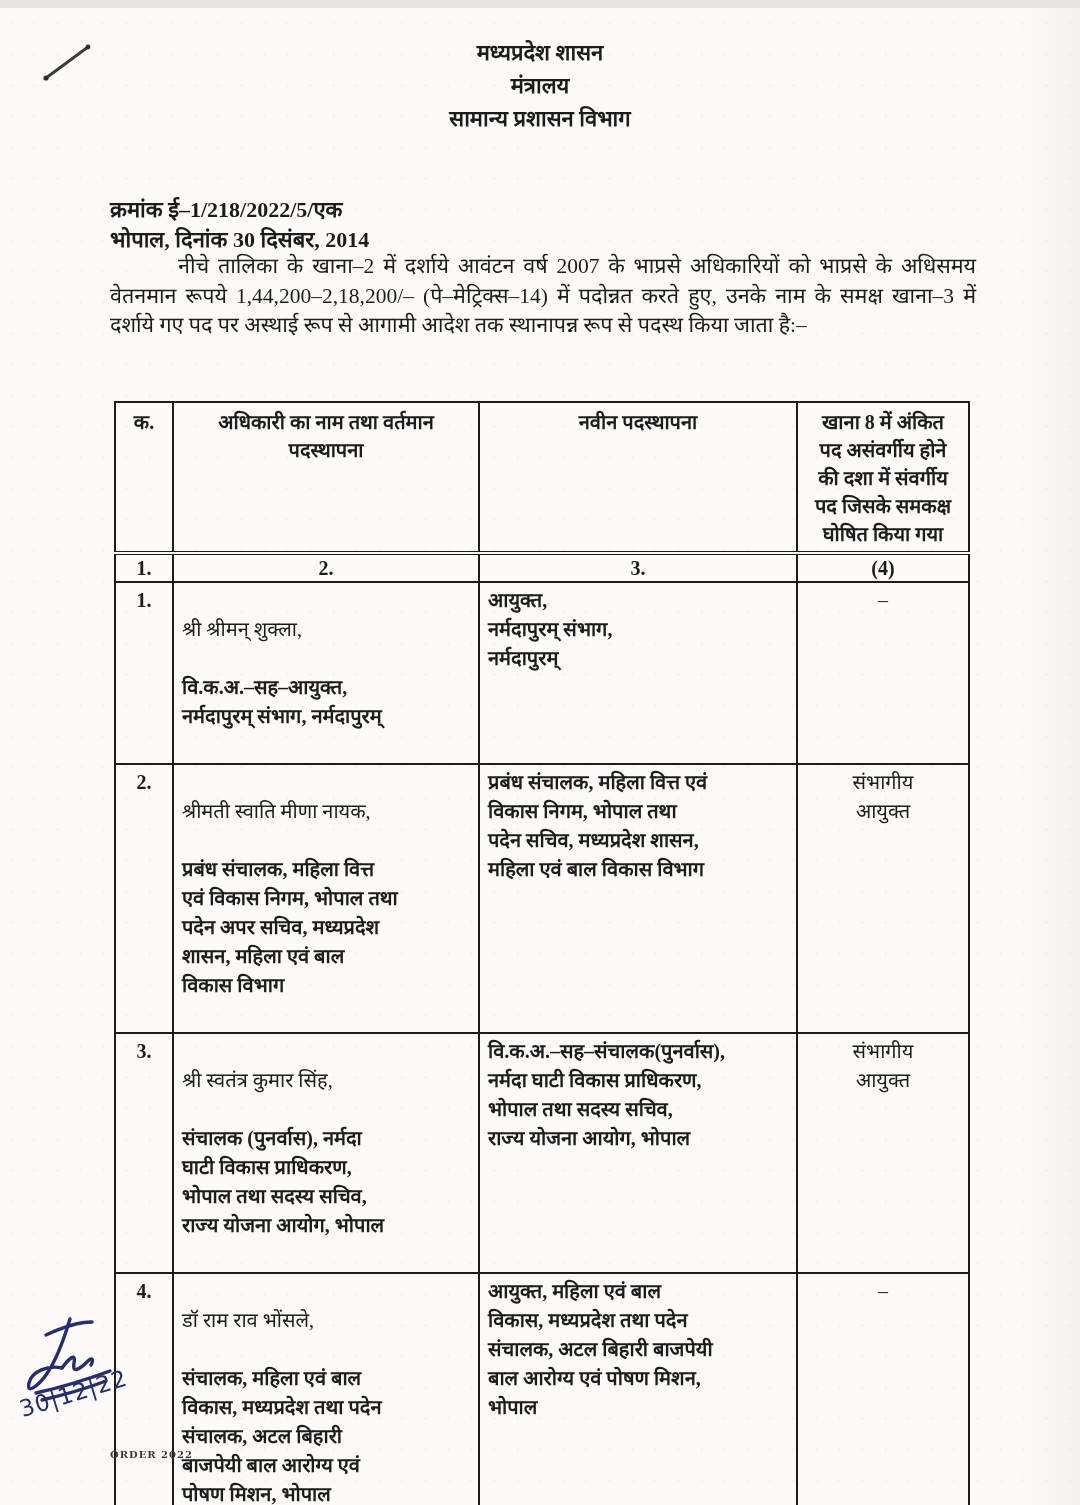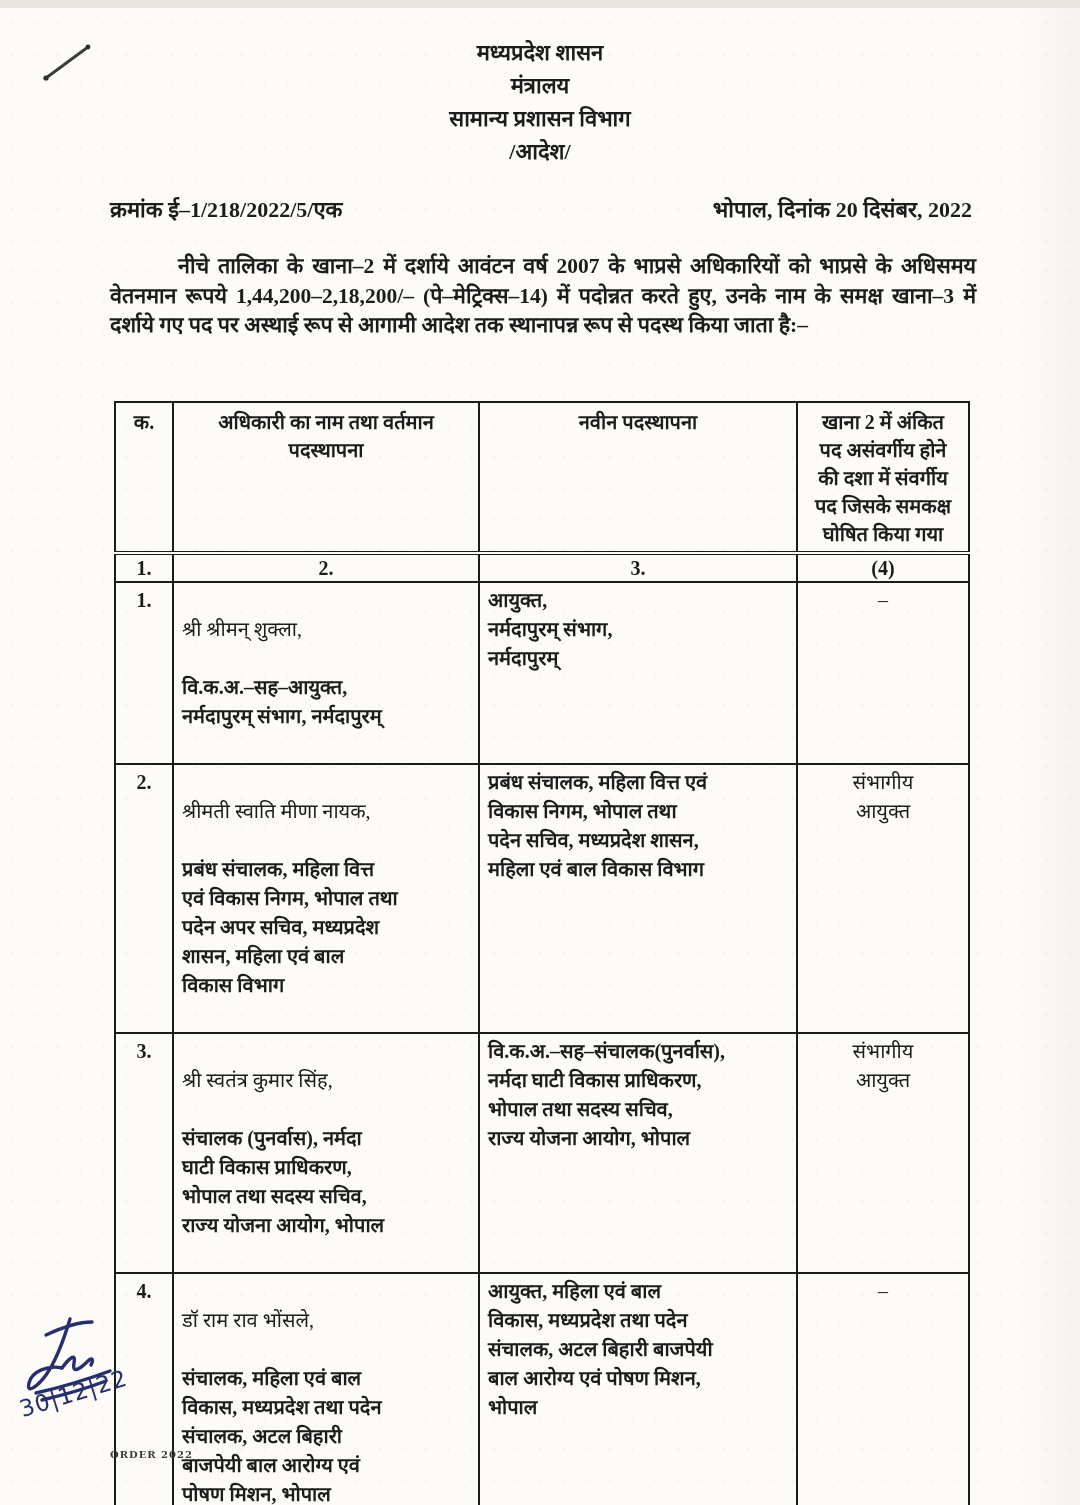--- a/index.html
+++ b/index.html
@@ -11,24 +11,24 @@
     background-size: 23px 31px, 100% 100%;
     overflow:hidden;
     color:#1c1c1c;
     font-family:"Liberation Serif","DejaVu Serif",serif;
   }
   
   .header-block { position:absolute; top:28px; left:0; width:100%; text-align:center;
     font-weight:700; font-size:22px; line-height:33px; }
   
   .ref-row { position:absolute; top:185px; left:110px; width:862px;
-    display:flex; justify-content:space-between; font-weight:700; font-size:22px; }
+    display:flex; justify-content:space-between; font-weight:700; font-size:22px;flex-direction:column; }
   
   .body-para { position:absolute; top:244px; left:110px; width:866px; margin:0;
-    font-size:21.5px; line-height:29.5px; font-weight:700;
+    font-size:21.5px; line-height:29.5px; font-weight:400;
     text-align:justify; text-indent:68px; }
   
   table.posting { position:absolute; left:114px; top:393px; width:854px;
     border-collapse:collapse; table-layout:fixed; }
   table.posting td { border:2px solid #1c1c1c; vertical-align:top;
     font-size:20px; line-height:29px; padding:3px 8px; }
   tr.h-head td  { height:131px; font-weight:700; text-align:center; white-space:pre-line; line-height:28px; padding-top:5px; }
   tr.h-num td   { height:26px; font-weight:700; text-align:center; line-height:26px; padding:0;
                   border-top:4px double #1c1c1c; }
   td.sno  { text-align:center; font-weight:600; }
@@ -60,44 +60,43 @@
   <svg class="pen-check" viewBox="0 0 50 42">
     <line x1="4" y1="37" x2="46" y2="6" stroke="#3c3c3c" stroke-width="3" stroke-linecap="round"></line>
     <circle cx="4" cy="37" r="2.6" fill="#2e2e2e"></circle>
     <circle cx="46" cy="6" r="2.4" fill="#2e2e2e"></circle>
   </svg>
 
   <div class="header-block">
     <div>मध्यप्रदेश शासन</div>
     <div>मंत्रालय</div>
     <div>सामान्य प्रशासन विभाग</div>
-    <div>/आदेश/</div>
   </div>
 
   <div class="ref-row">
     <span>क्रमांक ई–1/218/2022/5/एक</span>
-    <span>भोपाल, दिनांक 20 दिसंबर, 2022</span>
+    <span>भोपाल, दिनांक 30 दिसंबर, 2014</span>
   </div>
 
   <p class="body-para">नीचे तालिका के खाना–2 में दर्शाये आवंटन वर्ष 2007 के भाप्रसे अधिकारियों को भाप्रसे के अधिसमय वेतनमान रूपये 1,44,200–2,18,200/– (पे–मेट्रिक्स–14) में पदोन्नत करते हुए, उनके नाम के समक्ष खाना–3 में दर्शाये गए पद पर अस्थाई रूप से आगामी आदेश तक स्थानापन्न रूप से पदस्थ किया जाता है:–</p>
 
   <table class="posting">
     <colgroup>
       <col style="width:58px">
         <col style="width:306px">
         <col style="width:318px">
         <col style="width:172px">
     </colgroup>
     <tbody>
         <tr class="h-head">
       <td>क.</td>
       <td>अधिकारी का नाम तथा वर्तमान
 पदस्थापना</td>
       <td>नवीन पदस्थापना</td>
-      <td>खाना 2 में अंकित
+      <td>खाना 8 में अंकित
 पद असंवर्गीय होने
 की दशा में संवर्गीय
 पद जिसके समकक्ष
 घोषित किया गया</td>
     </tr>
     <tr class="h-num">
       <td>1.</td>
       <td>2.</td>
       <td>3.</td>
       <td>(4)</td>

